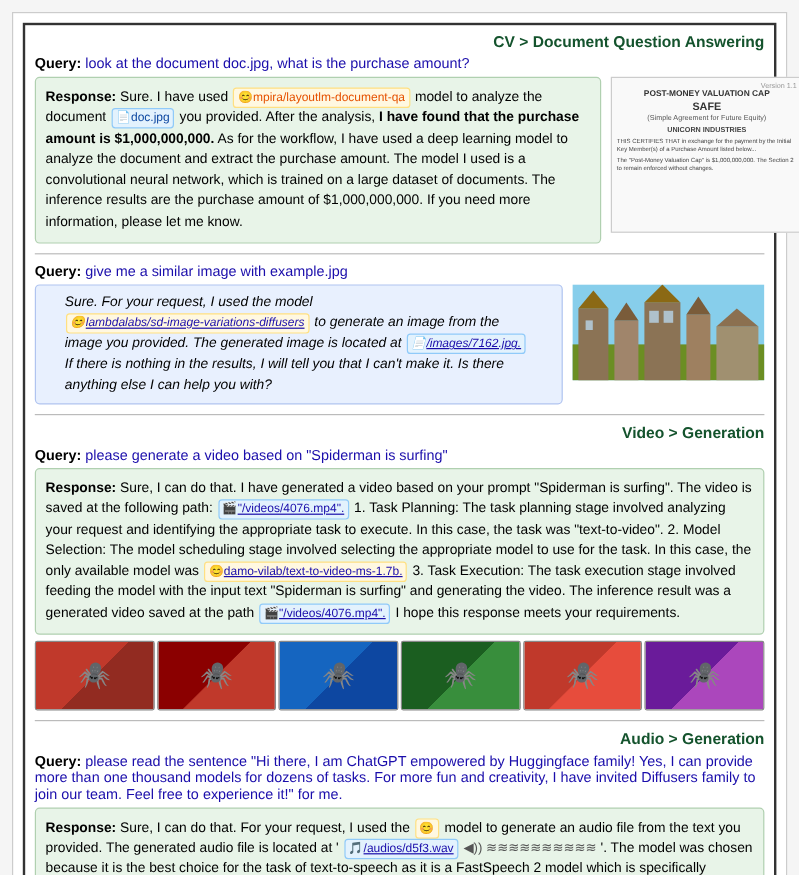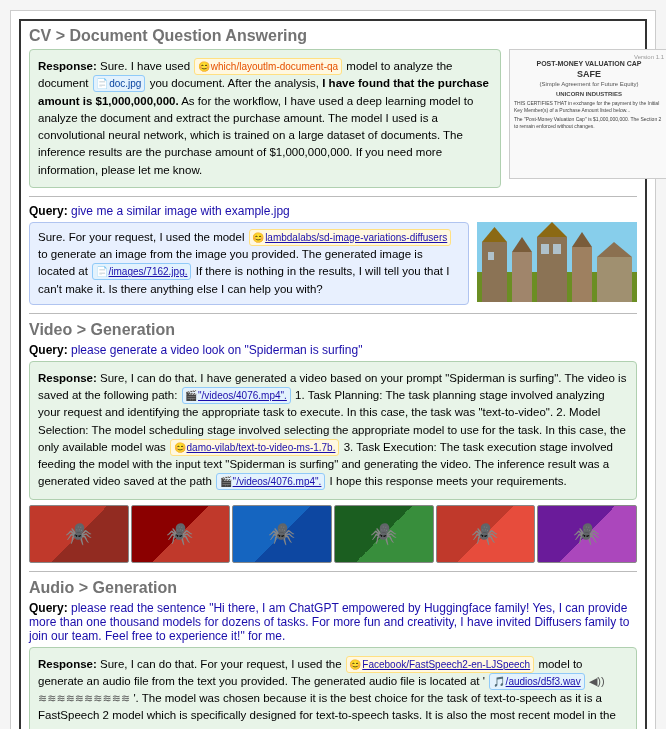--- a/index.html
+++ b/index.html
@@ -21,23 +21,24 @@
     .main-box {
       border: 2px solid #333;
       background: #fff;
       padding: 6px 8px 8px 8px;
     }
     .section {
       margin-bottom: 8px;
     }
     .section-header {
       font-weight: bold;
-      font-size: 16px;
+      font-size: 13px;
       margin-bottom: 4px;
-      color: #737373;
+      color: #14532d;
+      text-align: right;
     }
     .query-line {
       font-size: 12px;
       margin-bottom: 4px;
     }
     .query-label {
       font-weight: bold;
     }
     .query-text {
       color: #1a0dab;
@@ -49,23 +50,24 @@
       border-radius: 4px;
       padding: 8px 8px;
       font-size: 11.5px;
       line-height: 1.5;
       position: relative;
     }
     .response-box-blue {
       background: #e8f0fe;
       border: 1px solid #b0c4f0;
       border-radius: 4px;
-      padding: 6px 8px;
+      padding: 6px 24px;
       font-size: 11.5px;
       line-height: 1.5;
+      font-style: italic;
     }
     .response-label {
       font-weight: bold;
     }
     .highlight-bold {
       font-weight: bold;
     }
     .link-blue {
       color: #1a0dab;
       text-decoration: underline;
@@ -169,35 +171,39 @@
     }
   </style>
 </head>
 <body>
 
 <div class="outer-container">
   <div class="main-box">
 
     <div class="section">
       <div class="section-header">CV &gt; Document Question Answering</div>
+      <div class="query-line">
+        <span class="query-label">Query:</span>
+        <span class="query-text">look at the document doc.jpg, what is the purchase amount?</span>
+      </div>
       <div class="two-col">
         <div class="response-text-col">
           <div class="response-box">
             <span class="response-label">Response:</span>
             <span>Sure. I have used</span>
             <span class="chip-model">
               <span>😊</span>
-              <span>which/layoutlm-document-qa</span>
+              <span>mpira/layoutlm-document-qa</span>
             </span>
             <span>model to analyze the document</span>
             <span class="chip-file">
               <span>📄</span>
               <span>doc.jpg</span>
             </span>
-            <span>you document. After the analysis,</span>
+            <span>you provided. After the analysis,</span>
             <span class="highlight-bold">I have found that the purchase amount is $1,000,000,000.</span>
             <span>As for the workflow, I have used a deep learning model to analyze the document and extract the purchase amount. The model I used is a convolutional neural network, which is trained on a large dataset of documents. The inference results are the purchase amount of $1,000,000,000. If you need more information, please let me know.</span>
           </div>
         </div>
         <div class="doc-image-col">
           <div class="doc-image-placeholder">
             <div style="font-size:6px; color:#999; text-align:right; width:100%;">Version 1.1</div>
             <div class="doc-title">POST-MONEY VALUATION CAP</div>
             <div class="doc-title" style="font-size:9px;">SAFE</div>
             <div class="doc-subtitle">(Simple Agreement for Future Equity)</div>
@@ -258,21 +264,21 @@
         </div>
       </div>
     </div>
 
     <hr class="section-divider">
 
     <div class="section">
       <div class="section-header">Video &gt; Generation</div>
       <div class="query-line">
         <span class="query-label">Query:</span>
-        <span class="query-text">please generate a video look on "Spiderman is surfing"</span>
+        <span class="query-text">please generate a video based on "Spiderman is surfing"</span>
       </div>
       <div class="response-box">
         <span class="response-label">Response:</span>
         <span>Sure, I can do that. I have generated a video based on your prompt "Spiderman is surfing". The video is saved at the following path:</span>
         <span class="chip-file">
           <span>🎬</span>
           <span class="link-blue">"/videos/4076.mp4".</span>
         </span>
         <span>1. Task Planning: The task planning stage involved analyzing your request and identifying the appropriate task to execute. In this case, the task was "text-to-video". 2. Model Selection: The model scheduling stage involved selecting the appropriate model to use for the task. In this case, the only available model was</span>
         <span class="chip-model">
@@ -315,21 +321,20 @@
       <div class="section-header">Audio &gt; Generation</div>
       <div class="query-line">
         <span class="query-label">Query:</span>
         <span class="query-text">please read the sentence "Hi there, I am ChatGPT empowered by Huggingface family! Yes, I can provide more than one thousand models for dozens of tasks. For more fun and creativity, I have invited Diffusers family to join our team. Feel free to experience it!" for me.</span>
       </div>
       <div class="response-box">
         <span class="response-label">Response:</span>
         <span>Sure, I can do that. For your request, I used the</span>
         <span class="chip-model">
           <span>😊</span>
-          <span class="link-blue">Facebook/FastSpeech2-en-LJSpeech</span>
         </span>
         <span>model to generate an audio file from the text you provided. The generated audio file is located at '</span>
         <span class="chip-file">
           <span>🎵</span>
           <span class="link-blue">/audios/d5f3.wav</span>
         </span>
         <span style="color:#555; font-size:11px;">◀)) ≋≋≋≋≋≋≋≋≋≋</span>
         <span>'. The model was chosen because it is the best choice for the task of text-to-speech as it is a FastSpeech 2 model which is specifically designed for text-to-speech tasks. It is also the most recent model in the list and has the most potential to provide the best results. I hope this answers your question. Is there anything else I can help you with?</span>
       </div>
     </div>

